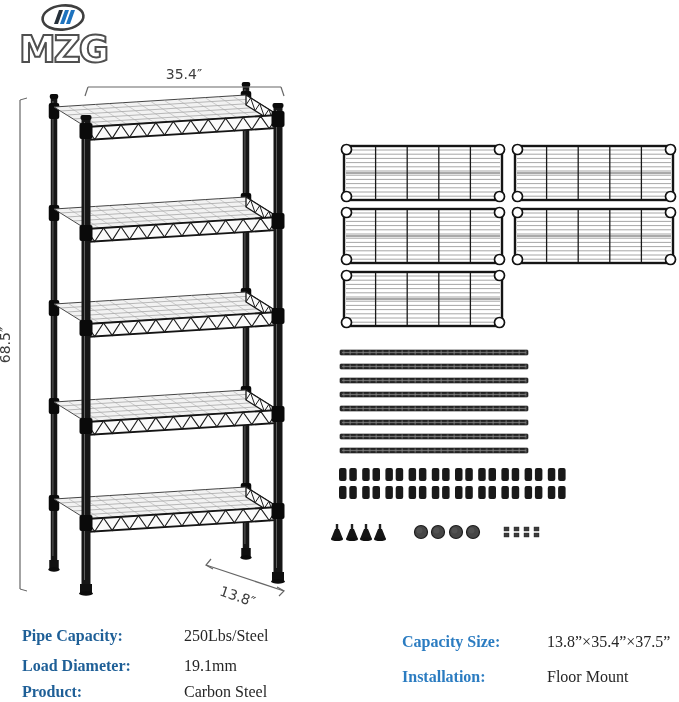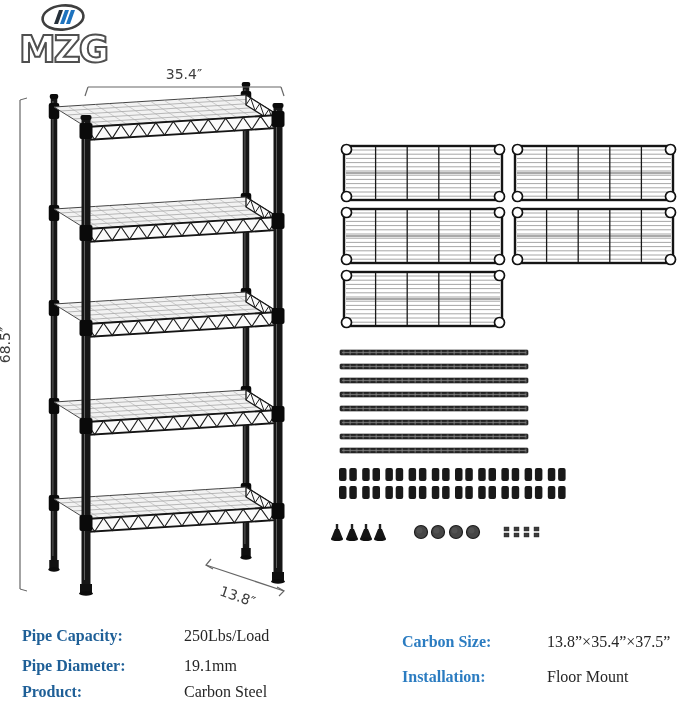--- a/index.html
+++ b/index.html
@@ -518,32 +518,32 @@
         <g>
           <rect x="534" y="527" width="5" height="4" fill="#3c3c3c" stroke="#1f1f1f" stroke-width="0.4"></rect>
           <rect x="534" y="533" width="5" height="4" fill="#3c3c3c" stroke="#1f1f1f" stroke-width="0.4"></rect>
         </g>
       </g>
   </svg>
 
   <div>
     <div class="spec-row l0">
       <span class="spec-label">Pipe Capacity:</span>
-      <span class="spec-value">250Lbs/Load</span>
+      <span class="spec-value">250Lbs/Steel</span>
     </div>
     <div class="spec-row l1">
-      <span class="spec-label">Pipe Diameter:</span>
+      <span class="spec-label">Load Diameter:</span>
       <span class="spec-value">19.1mm</span>
     </div>
     <div class="spec-row l2">
       <span class="spec-label">Product:</span>
       <span class="spec-value">Carbon Steel</span>
     </div>
     <div class="spec-row right r0">
-      <span class="spec-label">Carbon Size:</span>
+      <span class="spec-label">Capacity Size:</span>
       <span class="spec-value">13.8”×35.4”×37.5”</span>
     </div>
     <div class="spec-row right r1">
       <span class="spec-label">Installation:</span>
       <span class="spec-value">Floor Mount</span>
     </div>
   </div>
 </div>
 
 </body></html>

